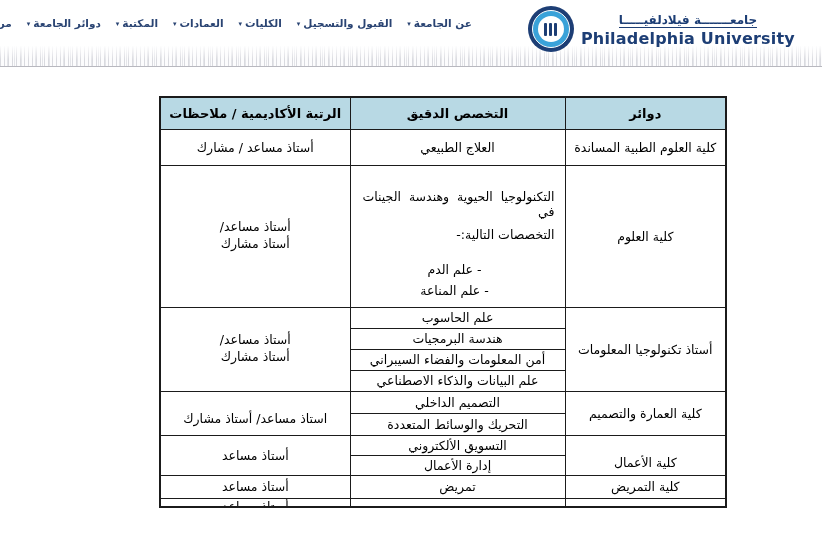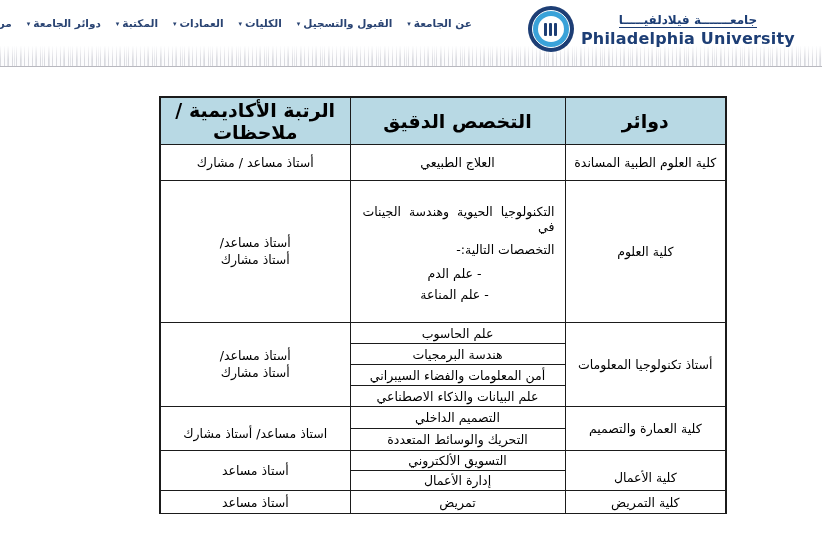--- a/index.html
+++ b/index.html
@@ -38,27 +38,27 @@
       repeating-linear-gradient(90deg, #d9dadf 0px, #d9dadf 1px, transparent 1px, transparent 4px),
       repeating-linear-gradient(90deg, #e4e5e9 0px, #e4e5e9 1px, transparent 1px, transparent 7px),
       #fcfcfd; }
 
   
   .table-wrap { margin:29px 95px 0 0; width:568px; height:418px; overflow:hidden; }
   table { border-collapse:collapse; table-layout:fixed; width:566px; direction:rtl;
           color:#000; border:2px solid #1b1b1b; }
   td { border:1px solid #1b1b1b; text-align:center; vertical-align:middle;
        font-size:12.5px; padding:1px 4px; overflow:hidden; }
-  tr.hdr td { background:#b8d9e4; font-weight:bold; font-size:19px; height:32px; }
+  tr.hdr td { background:#b8d9e4; font-weight:bold; font-size:13px; height:32px; }
   .h36 { height:36px; } .h142 { height:142px; } .h21 { height:21px; }
   .h22 { height:22px; } .h20 { height:20px; } .h23 { height:23px; }
 
   .cell-bio { vertical-align:top; padding:23px 10px 0 12px; text-align:right; }
   .bio-line1 { text-align:justify; text-align-last:justify; margin-bottom:8px; }
-  .bio-line2 { margin-bottom:9px; }
+  .bio-line2 { margin-bottom:20px; }
   .bio-bullet { padding-right:8px; margin-bottom:6px;text-align:center; }
   .vtop { vertical-align:top; padding-top:19px; }
   .rank2 div { line-height:1.35; }
 
   .clip-row td { border-bottom:none; height:8px; padding:0 4px; }
   .clip-top { height:7px; overflow:hidden; }
   .clip-top span { display:block; line-height:15px; font-size:12.5px; }
 </style>
 </head>
 <body>

